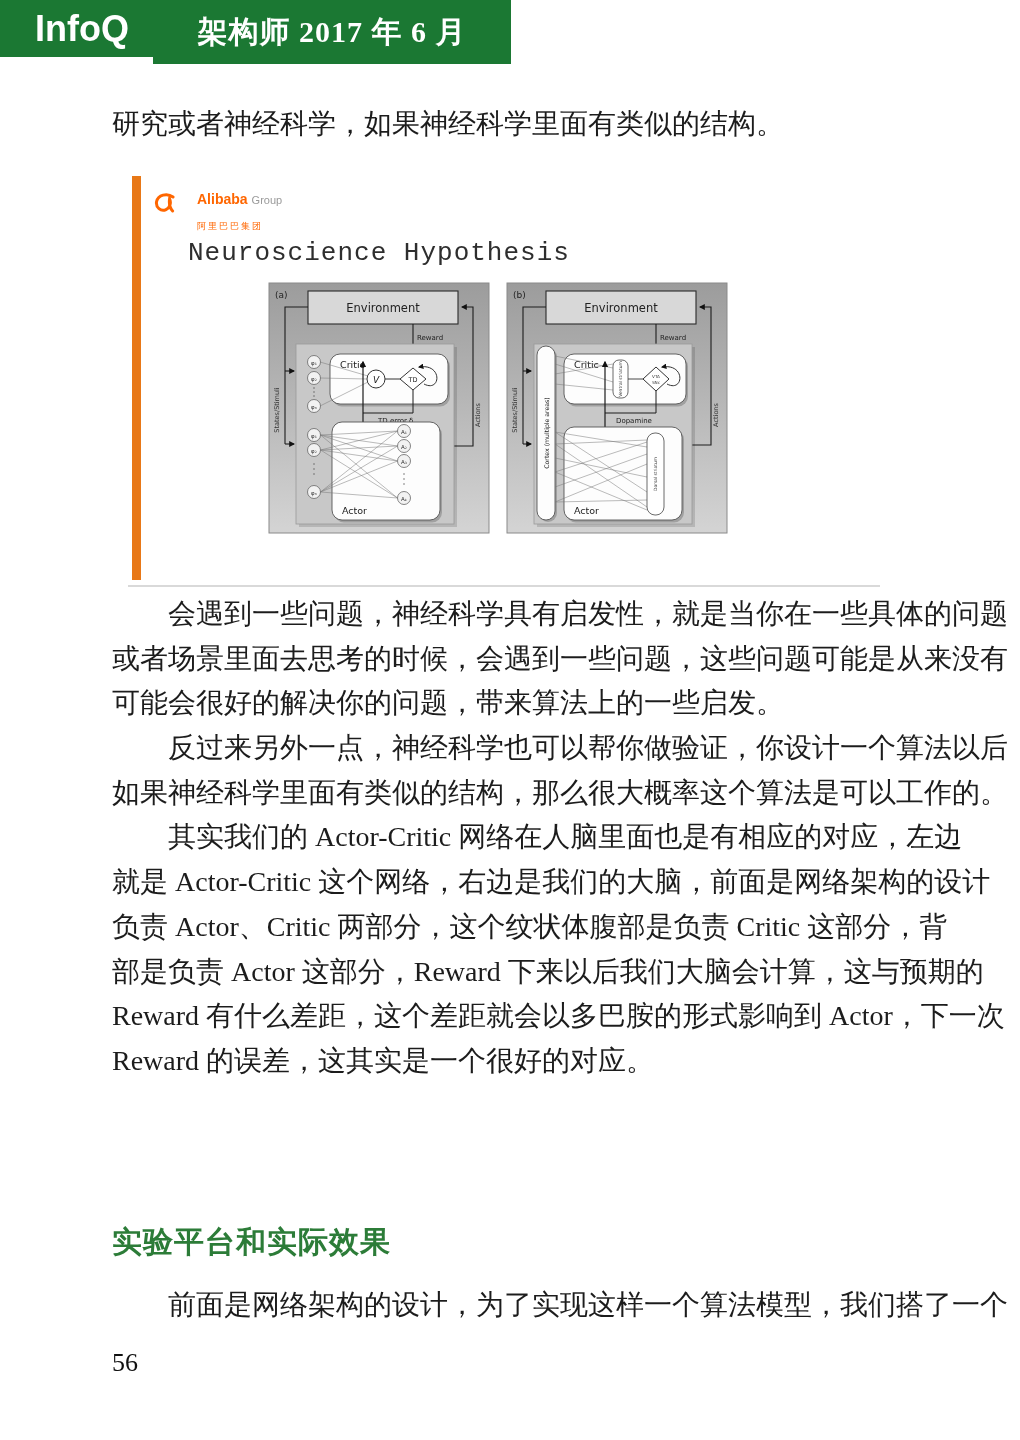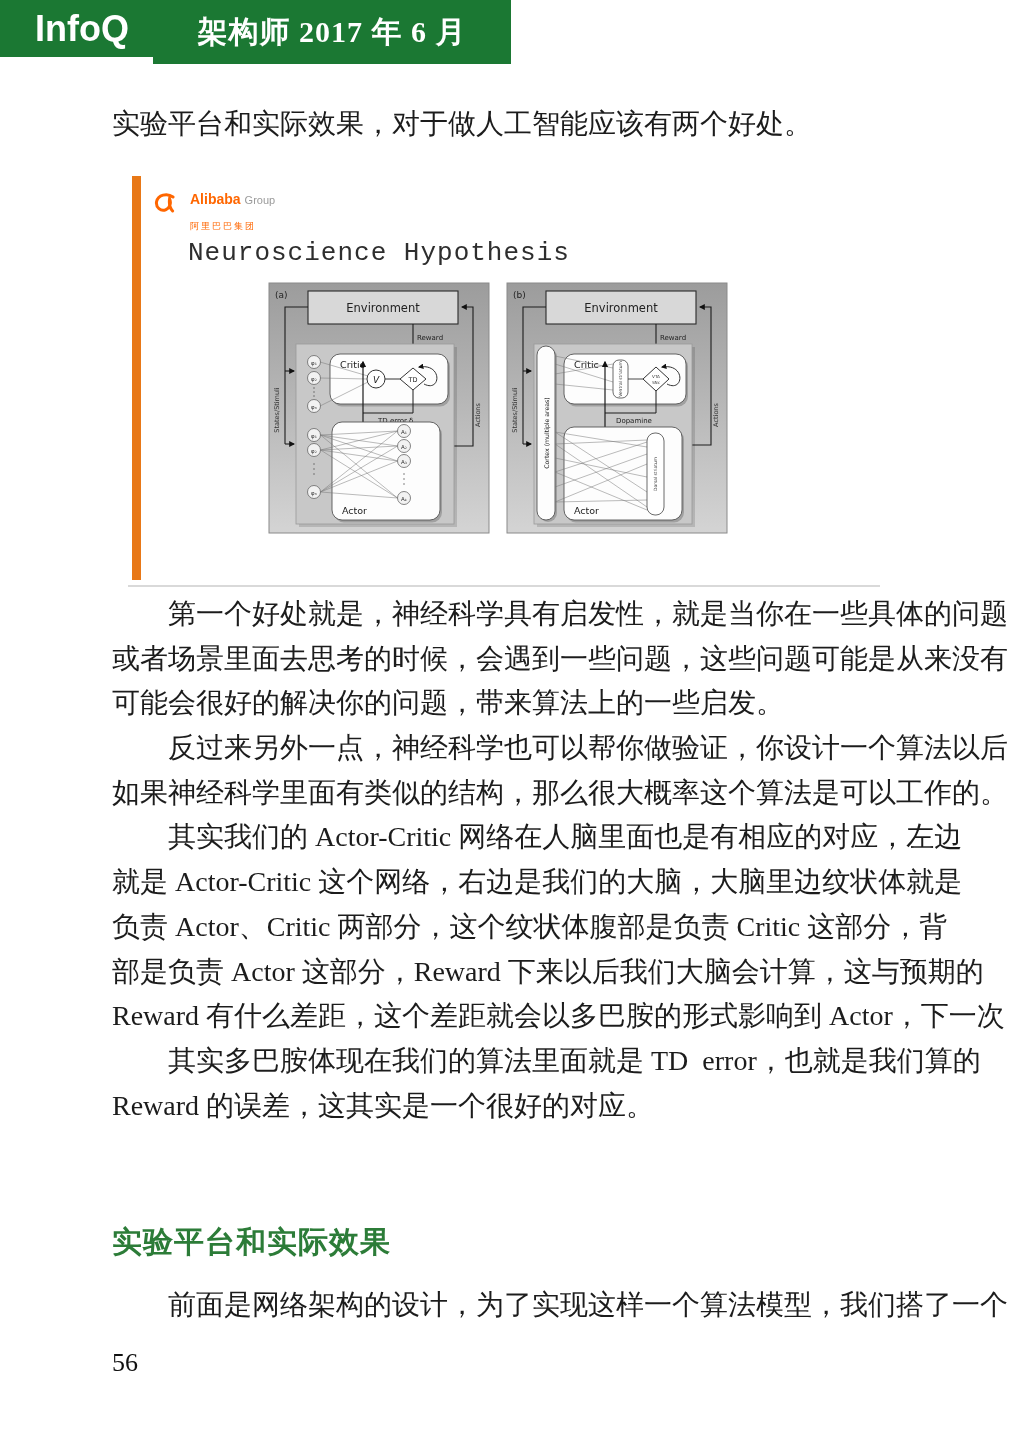--- a/index.html
+++ b/index.html
@@ -23,21 +23,21 @@
   .intro{
     position:absolute;left:112px;top:104px;width:800px;
     font-size:28px;line-height:40px;white-space:pre;
   }
   
   .slide{
     position:absolute;left:128px;top:176px;width:752px;height:409px;
     background:#fff;border-bottom:2px solid #d9d9d9;
   }
   .orange-bar{position:absolute;left:4px;top:0;width:9px;height:404px;background:#e87817;}
-  .ali-logo{position:absolute;left:26px;top:16px;display:flex;align-items:flex-start;gap:12px;}
+  .ali-logo{position:absolute;left:26px;top:16px;display:flex;align-items:flex-start;gap:19px;}
   .ali-mark{width:24px;height:24px;}
   .ali-text{display:flex;flex-direction:column;line-height:1;}
   .ali-line1{display:flex;align-items:baseline;gap:4px;font-family:"Liberation Sans","DejaVu Sans",sans-serif;}
   .ali-name{color:#f60;font-weight:bold;font-size:14px;}
   .ali-suffix{color:#9a9a9a;font-size:11px;}
   .ali-sub{color:#f60;font-size:9px;letter-spacing:2px;margin-top:16px;font-family:Liberation Serif, serif;}
   .slide-title{
     position:absolute;left:60px;top:62px;margin:0;
     font-family:"Liberation Mono","DejaVu Sans Mono",monospace;
     font-weight:normal;font-size:26px;color:#2e2e2e;letter-spacing:1px;white-space:pre;
@@ -60,21 +60,21 @@
   .page-number{
     position:absolute;left:112px;top:1348px;font-size:26px;font-weight:normal;color:#111;
   }
 </style>
 </head>
 <body>
 
 <div class="hdr-infoq">InfoQ</div>
 <div class="hdr-issue">架构师 2017 年 6 月</div>
 
-<div class="intro">实验平台和实际效果，对于做人工智能应该有两个好处。</div>
+<div class="intro">研究或者神经科学，如果神经科学里面有类似的结构。</div>
 
 <figure class="slide" style="margin:0;">
   <div class="orange-bar"></div>
 
   <div class="ali-logo">
     <svg class="ali-mark" viewBox="0 0 24 24">
       <path d="M19,5 C13,0.5 4,3 2.6,9.5 C1.4,15.5 7,20 12,17.6 C16,15.7 17.4,10.5 15.6,6.8 C15,11 15.2,15.5 18.6,19" fill="none" stroke="#ff6600" stroke-width="3" stroke-linecap="round"></path>
     </svg>
     <div class="ali-text">
       <div class="ali-line1">
@@ -267,31 +267,30 @@
       </g>
 
       <rect x="141" y="151" width="17" height="82" rx="8" fill="#fff" stroke="#444" stroke-width="0.8"></rect>
       <text transform="translate(150.5,192) rotate(-90)" font-size="4.4" text-anchor="middle" fill="#333">Dorsal striatum</text>
     </svg>
   </div>
 
 </figure>
 
 <div class="body-text">
-  <div class="tline indent">第一个好处就是，神经科学具有启发性，就是当你在一些具体的问题</div>
+  <div class="tline indent">会遇到一些问题，神经科学具有启发性，就是当你在一些具体的问题</div>
   <div class="tline">或者场景里面去思考的时候，会遇到一些问题，这些问题可能是从来没有</div>
   <div class="tline">可能会很好的解决你的问题，带来算法上的一些启发。</div>
   <div class="tline indent">反过来另外一点，神经科学也可以帮你做验证，你设计一个算法以后，</div>
   <div class="tline">如果神经科学里面有类似的结构，那么很大概率这个算法是可以工作的。</div>
   <div class="tline indent">其实我们的 Actor-Critic 网络在人脑里面也是有相应的对应，左边</div>
-  <div class="tline">就是 Actor-Critic 这个网络，右边是我们的大脑，大脑里边纹状体就是</div>
+  <div class="tline">就是 Actor-Critic 这个网络，右边是我们的大脑，前面是网络架构的设计</div>
   <div class="tline">负责 Actor、Critic 两部分，这个纹状体腹部是负责 Critic 这部分，背</div>
   <div class="tline">部是负责 Actor 这部分，Reward 下来以后我们大脑会计算，这与预期的</div>
   <div class="tline">Reward 有什么差距，这个差距就会以多巴胺的形式影响到 Actor，下一次</div>
-  <div class="tline indent">其实多巴胺体现在我们的算法里面就是 TD  error，也就是我们算的</div>
   <div class="tline">Reward 的误差，这其实是一个很好的对应。</div>
 </div>
 
 <h3 class="section-heading">实验平台和实际效果</h3>
 
 <div class="closing">
   <div class="tline indent">前面是网络架构的设计，为了实现这样一个算法模型，我们搭了一个</div>
 </div>
 
 <div class="page-number">56</div>

